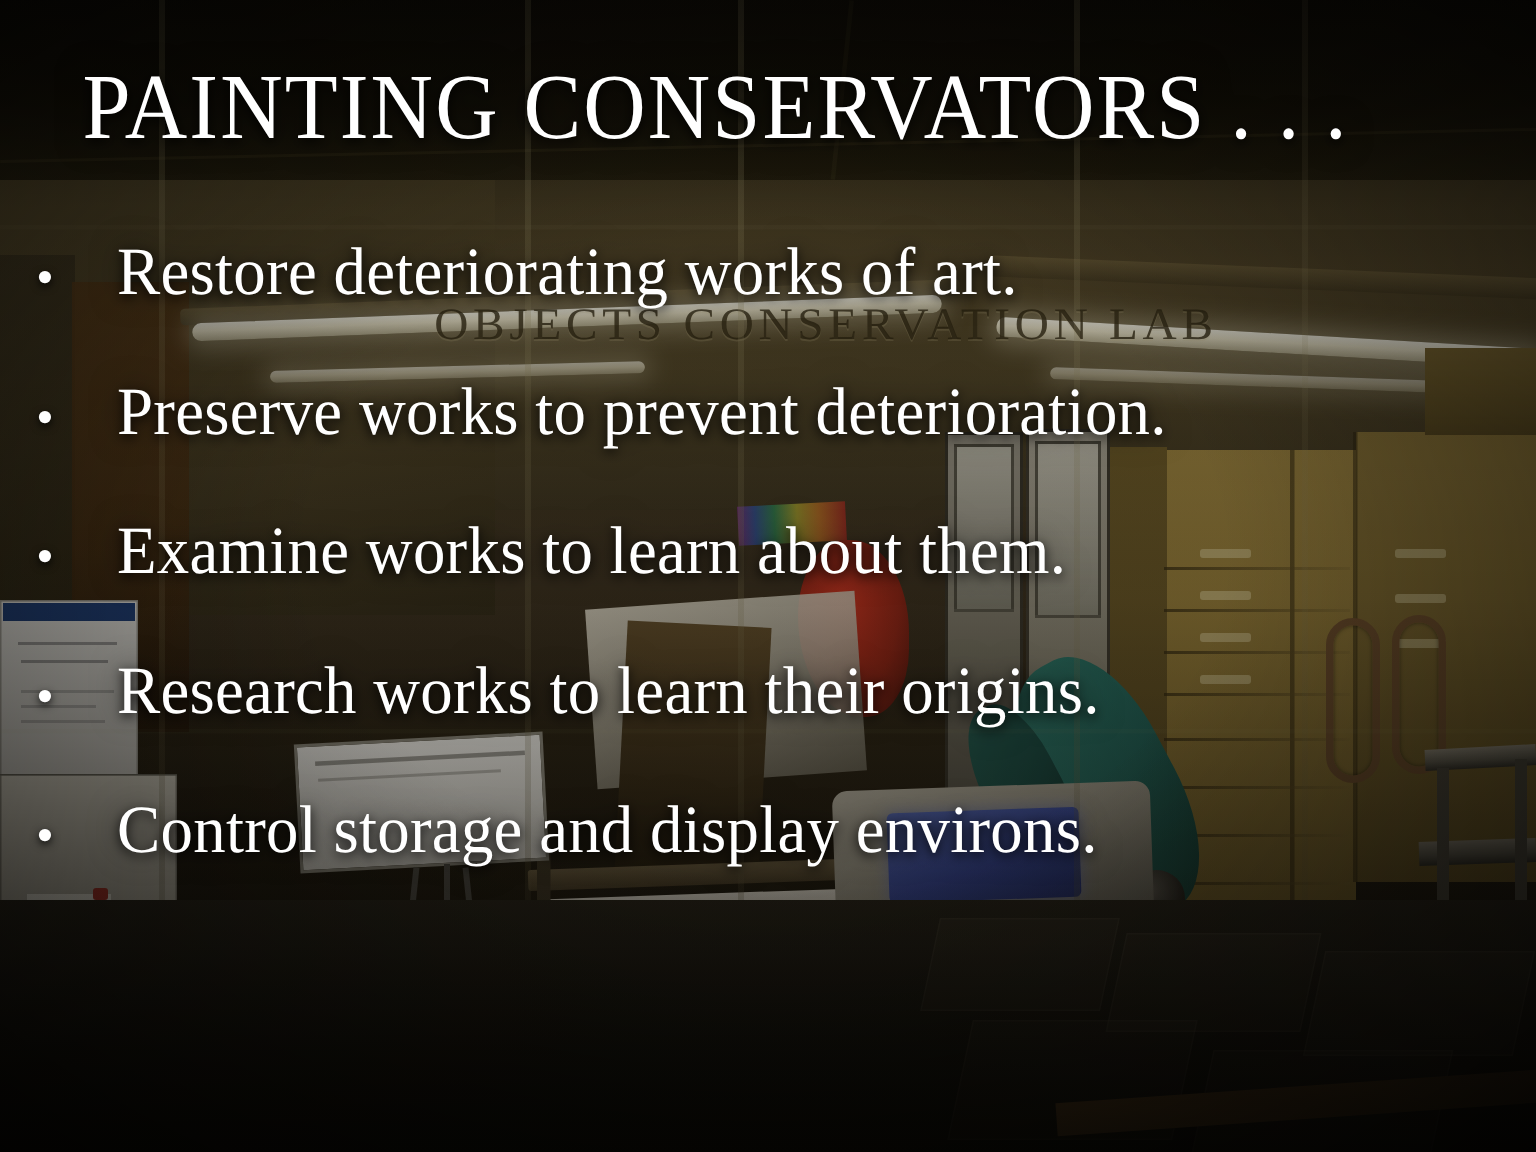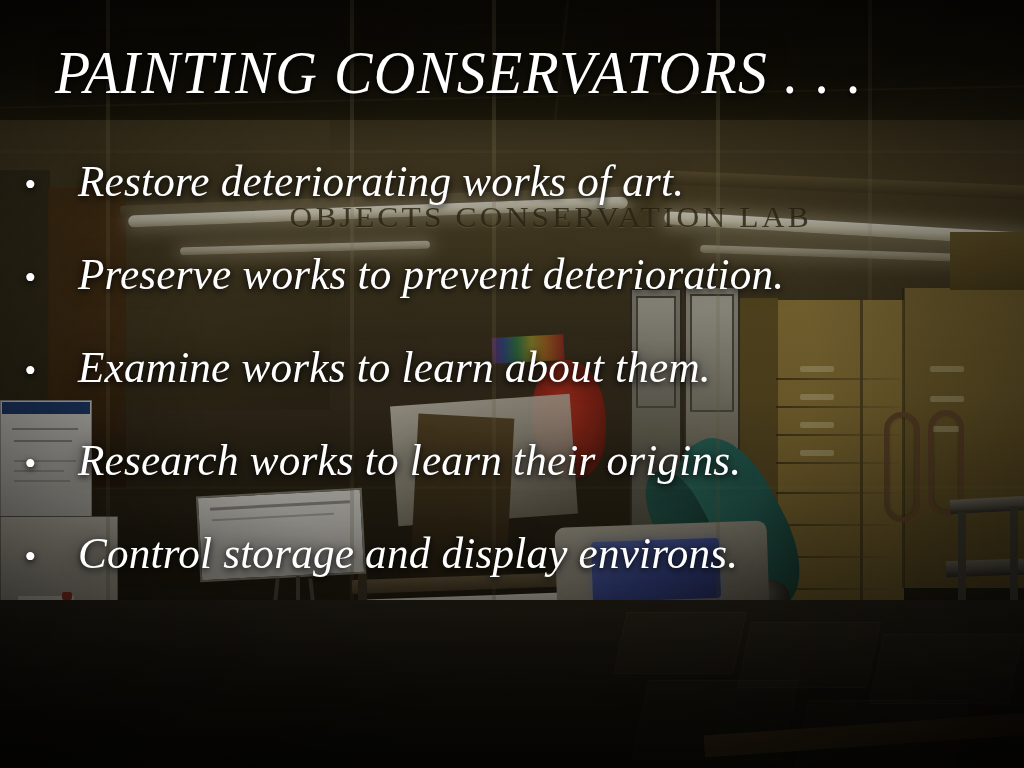--- a/index.html
+++ b/index.html
@@ -232,21 +232,20 @@
     color:rgba(46,38,18,.78);
     white-space:nowrap;
     transform:scaleX(1.05);
     text-shadow:0 1px 0 rgba(210,198,150,.22);
   }
 
   
   #content {
     position:absolute; inset:0;
     padding:12px;
-    font-style:italic;
   }
 
   .slide-title {
     position:absolute;
     left:55px; top:41px;
     width:950px;
     color:#ffffff;
     font-family:"Liberation Serif","DejaVu Serif",serif;
     font-size:62px;
     line-height:1.02;

